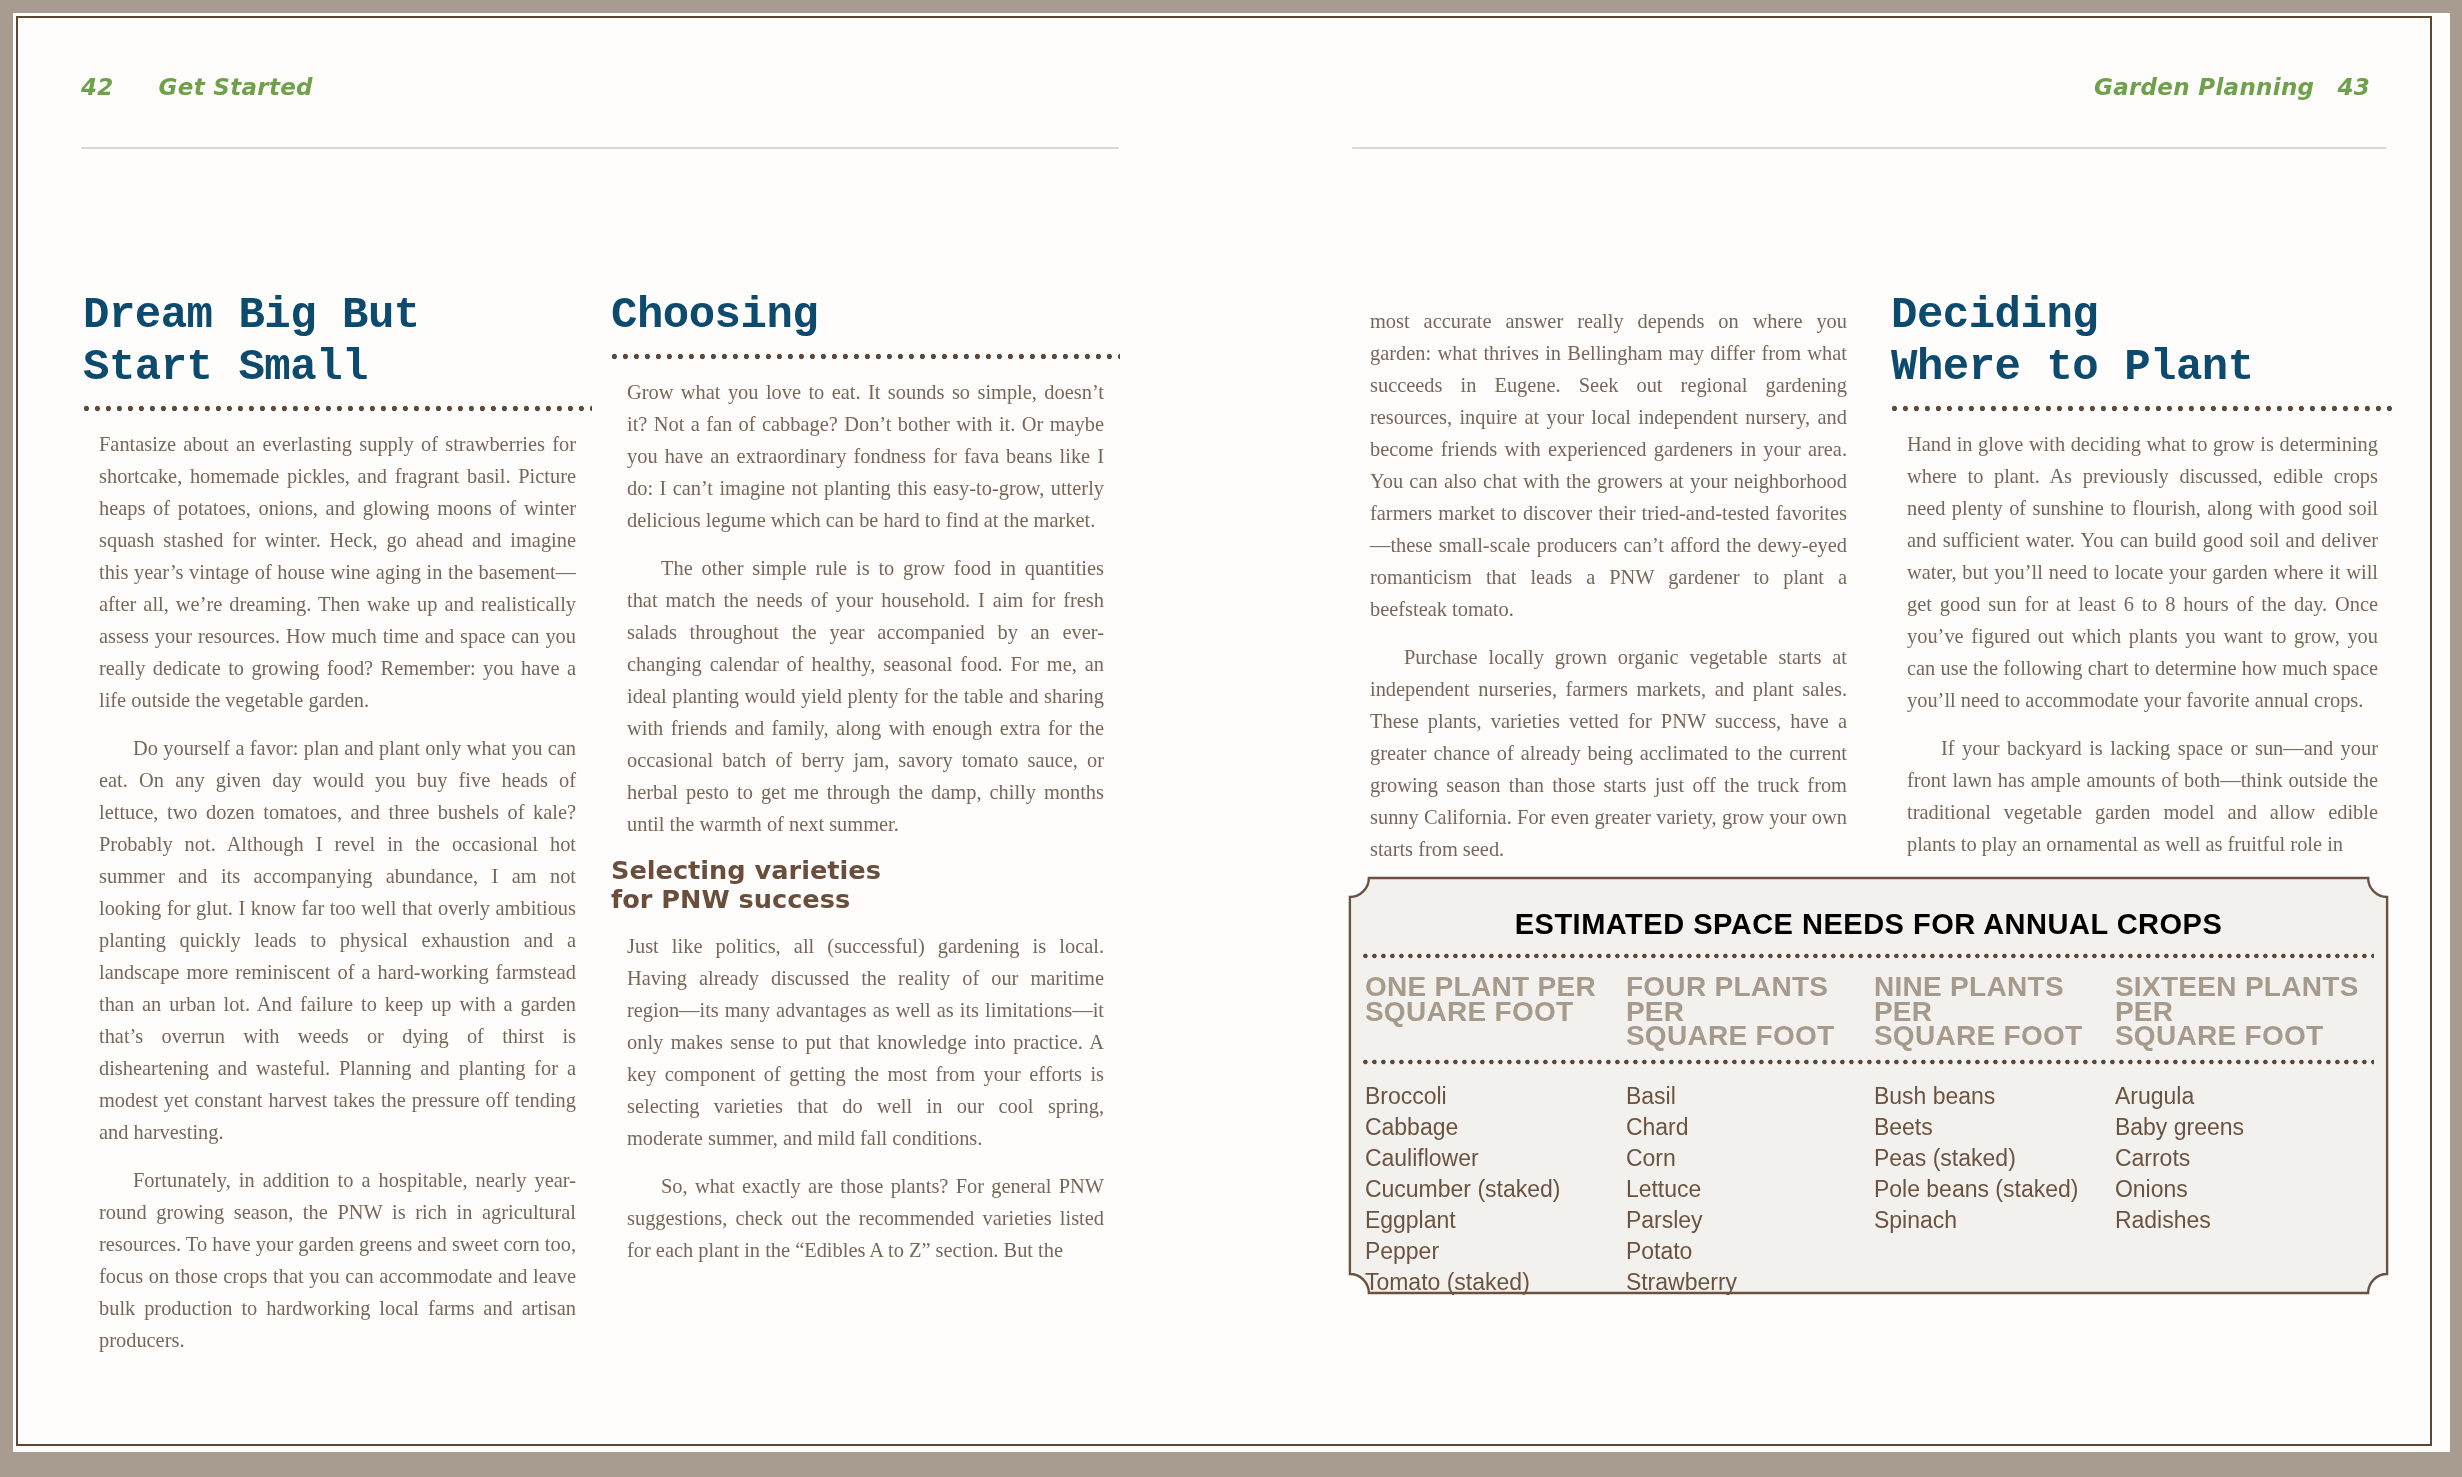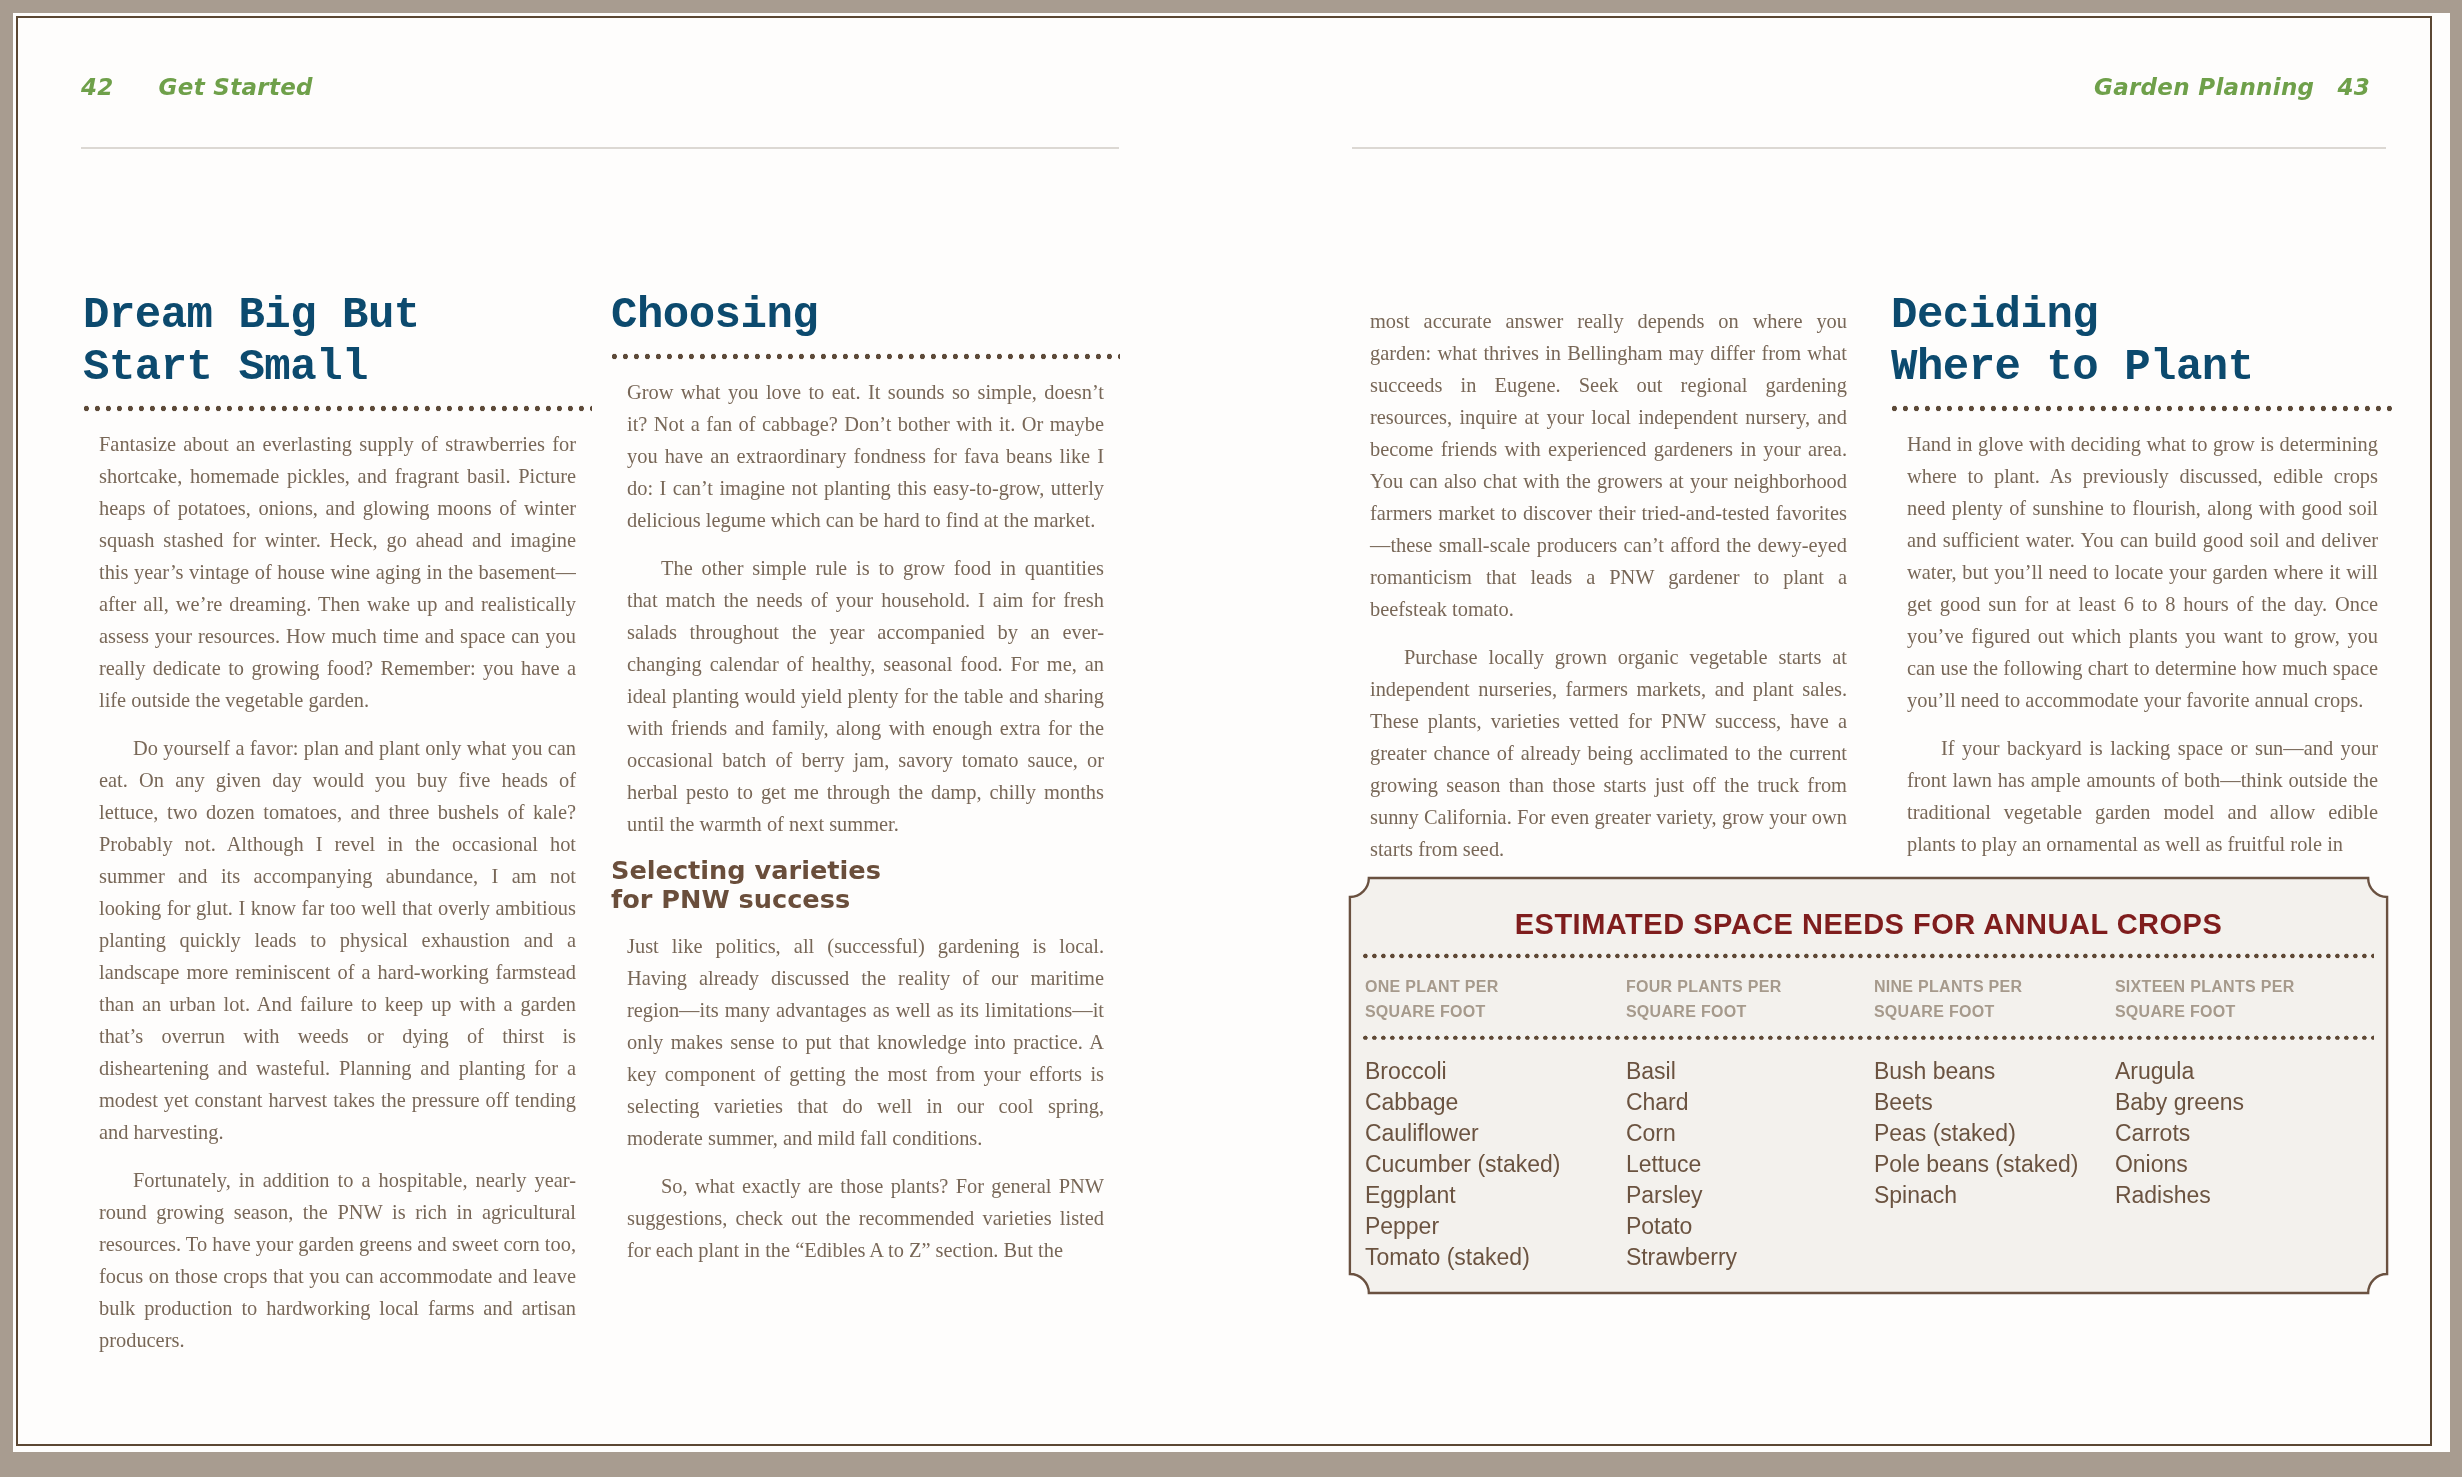--- a/index.html
+++ b/index.html
@@ -36,27 +36,27 @@
     color:#786757;text-align:justify}
   .body p{margin:16px}
   .body p.ind{text-indent:34px}
   h3.sub{margin:15px 0 5.7px;font-family:"DejaVu Sans",sans-serif;font-weight:700;
     font-size:25.6px;line-height:29px;color:#6a4e3b}
 
   .box{position:absolute;left:1348px;top:876px;width:1041px;height:419px}
   .box svg{position:absolute;left:0;top:0}
   .box-inner{position:absolute;left:15px;right:15px;top:0}
   .box-title{margin-top:32px;text-align:center;font-weight:700;font-size:29px;
-    letter-spacing:0.5px;color:#7f1d1d}
+    letter-spacing:0.5px;color:#000000}
   .box-dots{height:5.7px;margin-top:12.3px;background-repeat:repeat-x;
     background-image:radial-gradient(circle at 2.4px 2.8px,#5f4936 2px,transparent 2.5px);
     background-size:9px 5.7px}
   .box-dots.second{margin-top:10.4px}
   .box-grid{display:grid;grid-template-columns:261px 248px 241px auto;padding-left:1.9px}
-  .box-grid.hdr{margin-top:16px;font-weight:700;font-size:16px;line-height:24.6px;
+  .box-grid.hdr{margin-top:16px;font-weight:700;font-size:28px;line-height:24.6px;
     color:#a69a8c;letter-spacing:0.3px}
   .box-grid.items{margin-top:16px;font-size:23px;line-height:31px;color:#6b5340;font-weight:500}
 </style>
 </head>
 <body>
 
 <div class="sheet"></div>
 <div class="frame"></div>
 
 <div class="pg-header left">

